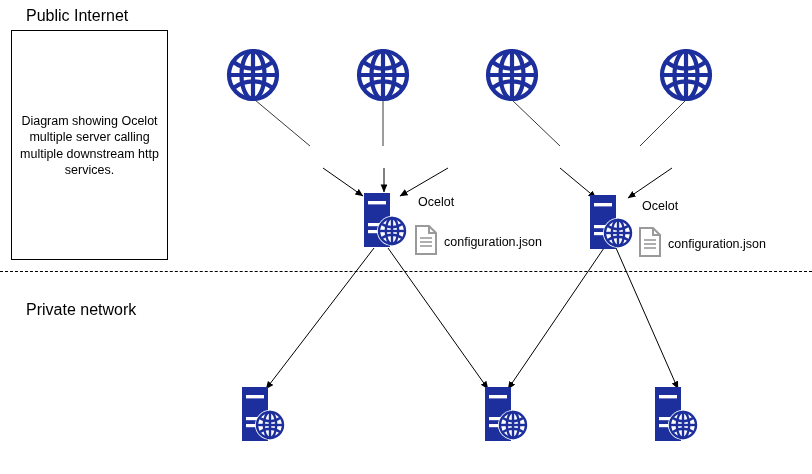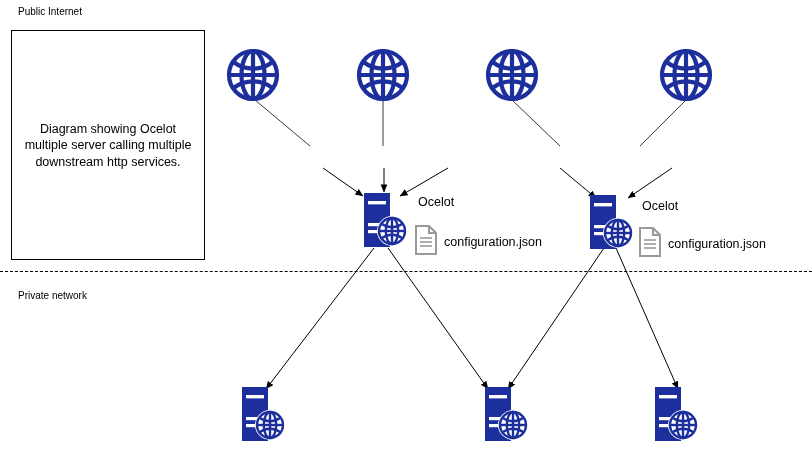--- a/index.html
+++ b/index.html
@@ -10,34 +10,35 @@
   #canvas {
     position: relative;
     width: 812px;
     height: 474px;
     background: #ffffff;
     font-family: "Liberation Sans", sans-serif;
     overflow: hidden;
   }
   .lbl {
     position: absolute;
-    font-size: 10px;
+    font-size: 16px;
     color: #000000;
     line-height: 1.25;
     white-space: nowrap;
+    margin-left: 8px;
   }
   #public-internet-label { left: 18px; top: 6px; }
   #clients-label { left: 288px; top: 6px; }
-  #private-network-label { left: 18px; top: 290px; }
+  #private-network-label { left: 18px; top: 300px; }
 
   #public-internet-box {
     position: absolute;
     left: 11px;
     top: 30px;
-    width: 194px;
+    width: 157px;
     height: 230px;
     border: 1px solid #000000;
     box-sizing: border-box;
     background: #ffffff;
   }
   #public-internet-box-caption {
     position: absolute;
     left: 0;
     top: 50%;
     transform: translateY(-50%);

